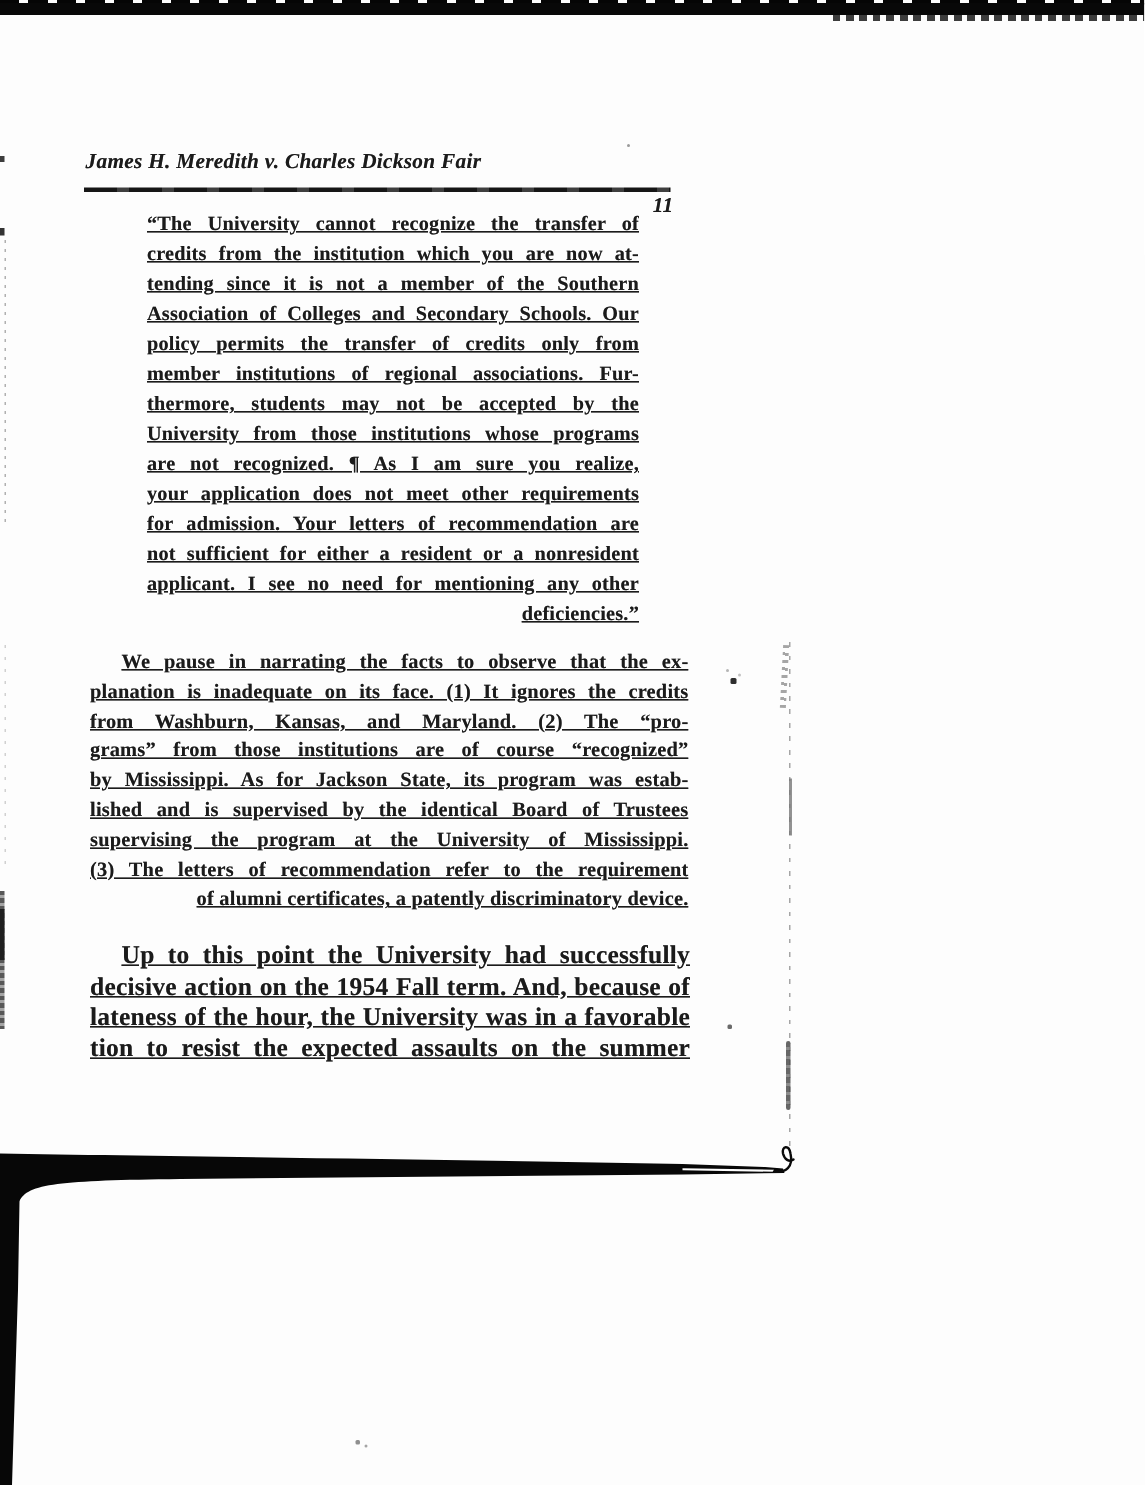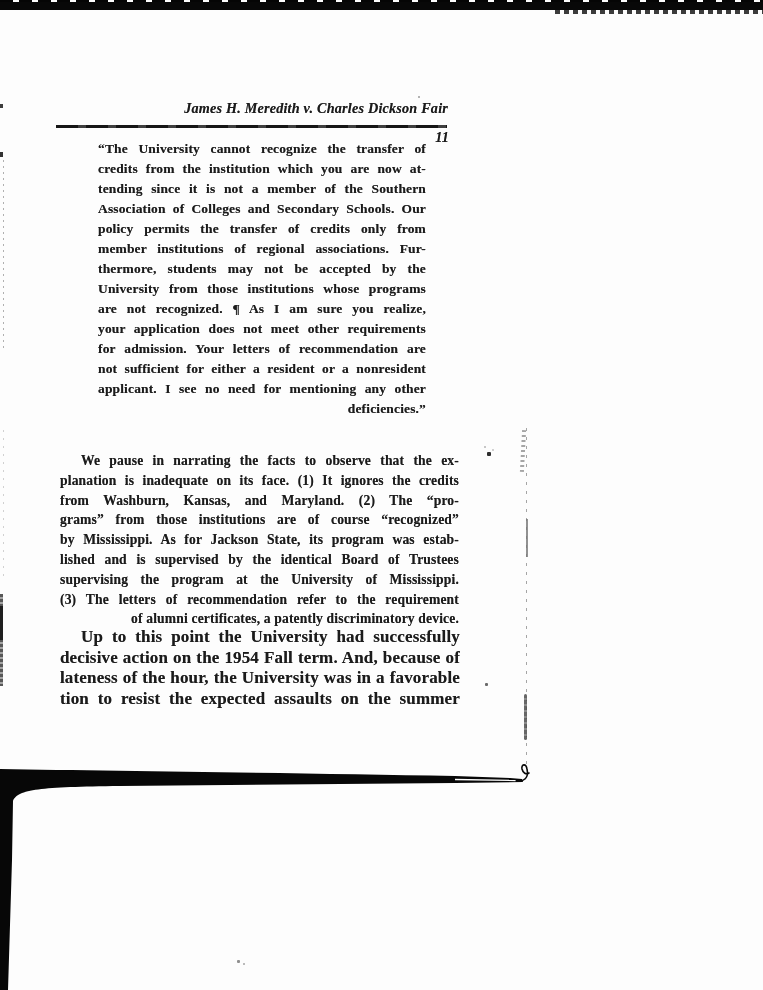--- a/index.html
+++ b/index.html
@@ -69,30 +69,30 @@
     opacity: .9;
   }
   .left-blotch-core { left: 0; top: 606px; width: 3px; height: 34px; background: #1f1f1f; }
 
   
   .page-header {
     position: absolute; left: 57px; top: 100px; width: 391px; height: 20px;
     font-style: italic; font-weight: bold; font-size: 14.2px; letter-spacing: .2px;
     text-shadow: 0 0 .4px rgba(27,27,27,.6);
   }
-  .page-header .case-title { display: block; text-align: right; font-style: italic; }
+  .page-header .case-title { display: block; text-align: left; font-style: italic; }
   .page-header .page-num { position: absolute; right: -1px; top: 0; margin-top: 29px; }
   .header-rule {
     position: absolute; left: 56px; top: 125px; width: 391px; height: 3px;
     background: repeating-linear-gradient(90deg, #161616 0 22px, #3f3f3f 22px 30px);
   }
 
-  .textblock { position: absolute; font-weight: bold; text-shadow: 0 0 .4px rgba(27,27,27,.55); letter-spacing: .15px; }
+  .textblock { position: absolute; font-weight: bold; text-shadow: 0 0 .4px rgba(27,27,27,.55); letter-spacing: .15px; text-decoration: underline; }
   .quote-block { left: 98px; top: 139px; width: 328px; font-size: 13.5px; line-height: 20px; }
-  .para-1 { left: 60px; top: 431px; width: 399px; font-size: 13.6px; line-height: 19.8px; margin-top: 20px; }
+  .para-1 { left: 60px; top: 431px; width: 399px; font-size: 13.6px; line-height: 19.8px; }
   .para-2 { left: 60px; top: 627px; width: 400px; font-size: 17px; line-height: 20.6px; }
 
   .line {
     text-align: justify;
     text-align-last: justify;
     overflow: hidden;
     white-space: normal;
   }
   .quote-block .line { height: 20px; }
   .para-1 .line { height: 19.8px; }

